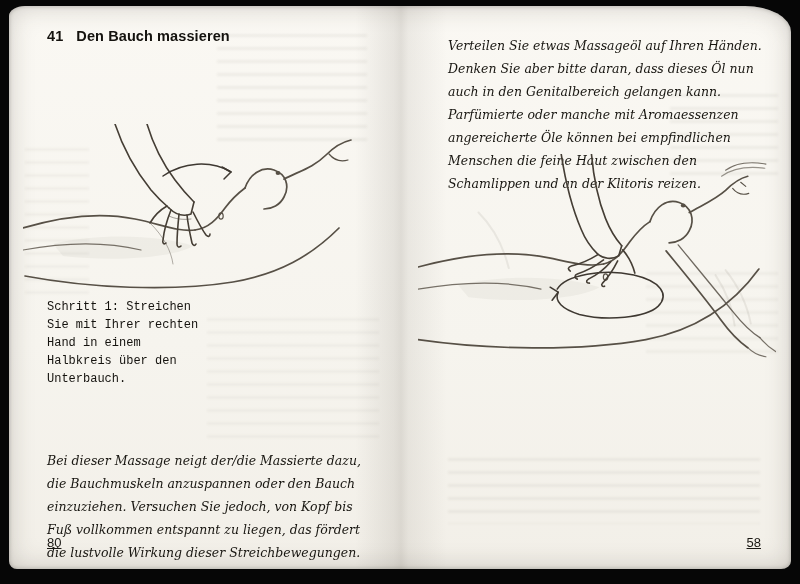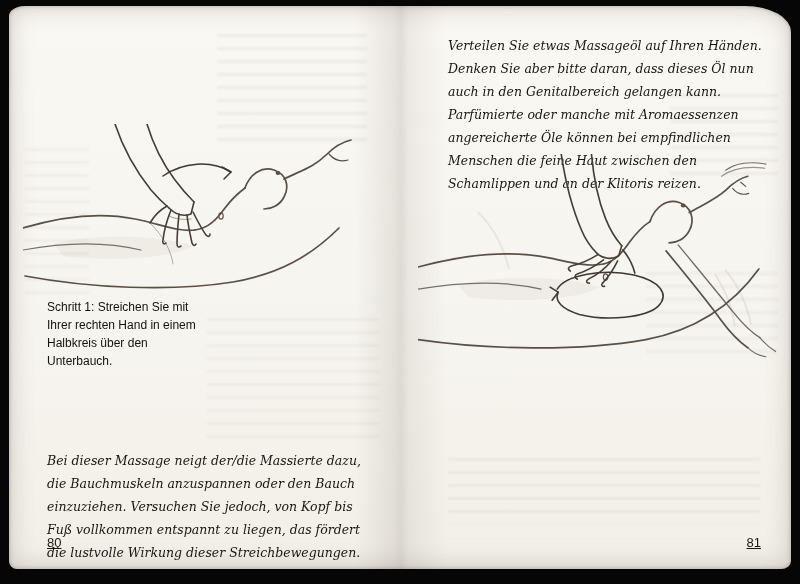--- a/index.html
+++ b/index.html
@@ -40,21 +40,21 @@
   .italic-text{
     position:absolute;margin:0;color:#181611;
     font-family:"DejaVu Serif",serif;font-style:italic;
     font-size:12.5px;line-height:23px;
   }
   .intro-right{left:48px;top:28px;width:322px;}
   .footer-left{left:38px;top:443px;width:318px;}
 
   .caption{
     position:absolute;margin:0;color:#14120e;
-    font-size:12px;line-height:18px;
+    font-size:12px;line-height:18px;font-family:Liberation Mono, monospace;
   }
   .caption-left{left:38px;top:292px;width:158px;}
   .caption-right{left:48px;top:374px;width:180px;}
 
   .page-num{
     position:absolute;top:529px;color:#1a1813;font-size:13px;text-decoration:underline;
   }
   .num-left{left:38px;}
   .num-right{right:30px;text-align:right;}
 
@@ -82,20 +82,21 @@
 <body>
 
 <div class="spread">
 
   <section class="page left">
 
     <div class="bleed b1"></div>
     <div class="bleed b2"></div>
     <div class="bleed b3"></div>
 
+    <h1 class="heading"><span class="h-num">41</span><span class="h-title">Den Bauch massieren</span></h1>
 
 
     <figure class="illu illu-left">
       <svg viewBox="0 0 330 180">
         <path d="M30,120 C80,108 140,112 170,122 C150,134 90,138 40,132 Z" fill="#6b6254" opacity=".06" stroke="none"></path>
         <g stroke="#575046" fill="none" stroke-width="1.7" stroke-linecap="round">
           <path d="M2,152 C66,164 148,168 210,158 C256,150 288,132 316,104"></path>
           <path d="M0,104 C40,92 78,88 112,95 C138,100 154,108 172,106"></path>
           <path d="M172,106 C186,104 194,95 202,84 C208,76 214,70 222,64"></path>
           <path d="M222,64 C227,50 239,42 251,46 C263,50 267,62 261,73 C257,81 249,85 241,85"></path>
@@ -174,17 +175,17 @@
           <path d="M203,95 C209,102 213,110 215,118"></path>
         </g>
         <g stroke="#3e3831" fill="none" stroke-width="1.5" stroke-linecap="round">
           <path d="M138,134 C146,120 184,113 214,120 C240,126 250,139 238,151 C226,162 188,166 160,159 C143,154 135,146 139,137"></path>
           <path d="M139,137 L131,132 M139,137 L133,145"></path>
         </g>
       </svg>
     </figure>
 
 
-    <div class="page-num num-right">81</div>
+    <div class="page-num num-right">58</div>
   </section>
 
   <div class="gutter"></div>
 </div>
 
 </body></html>

